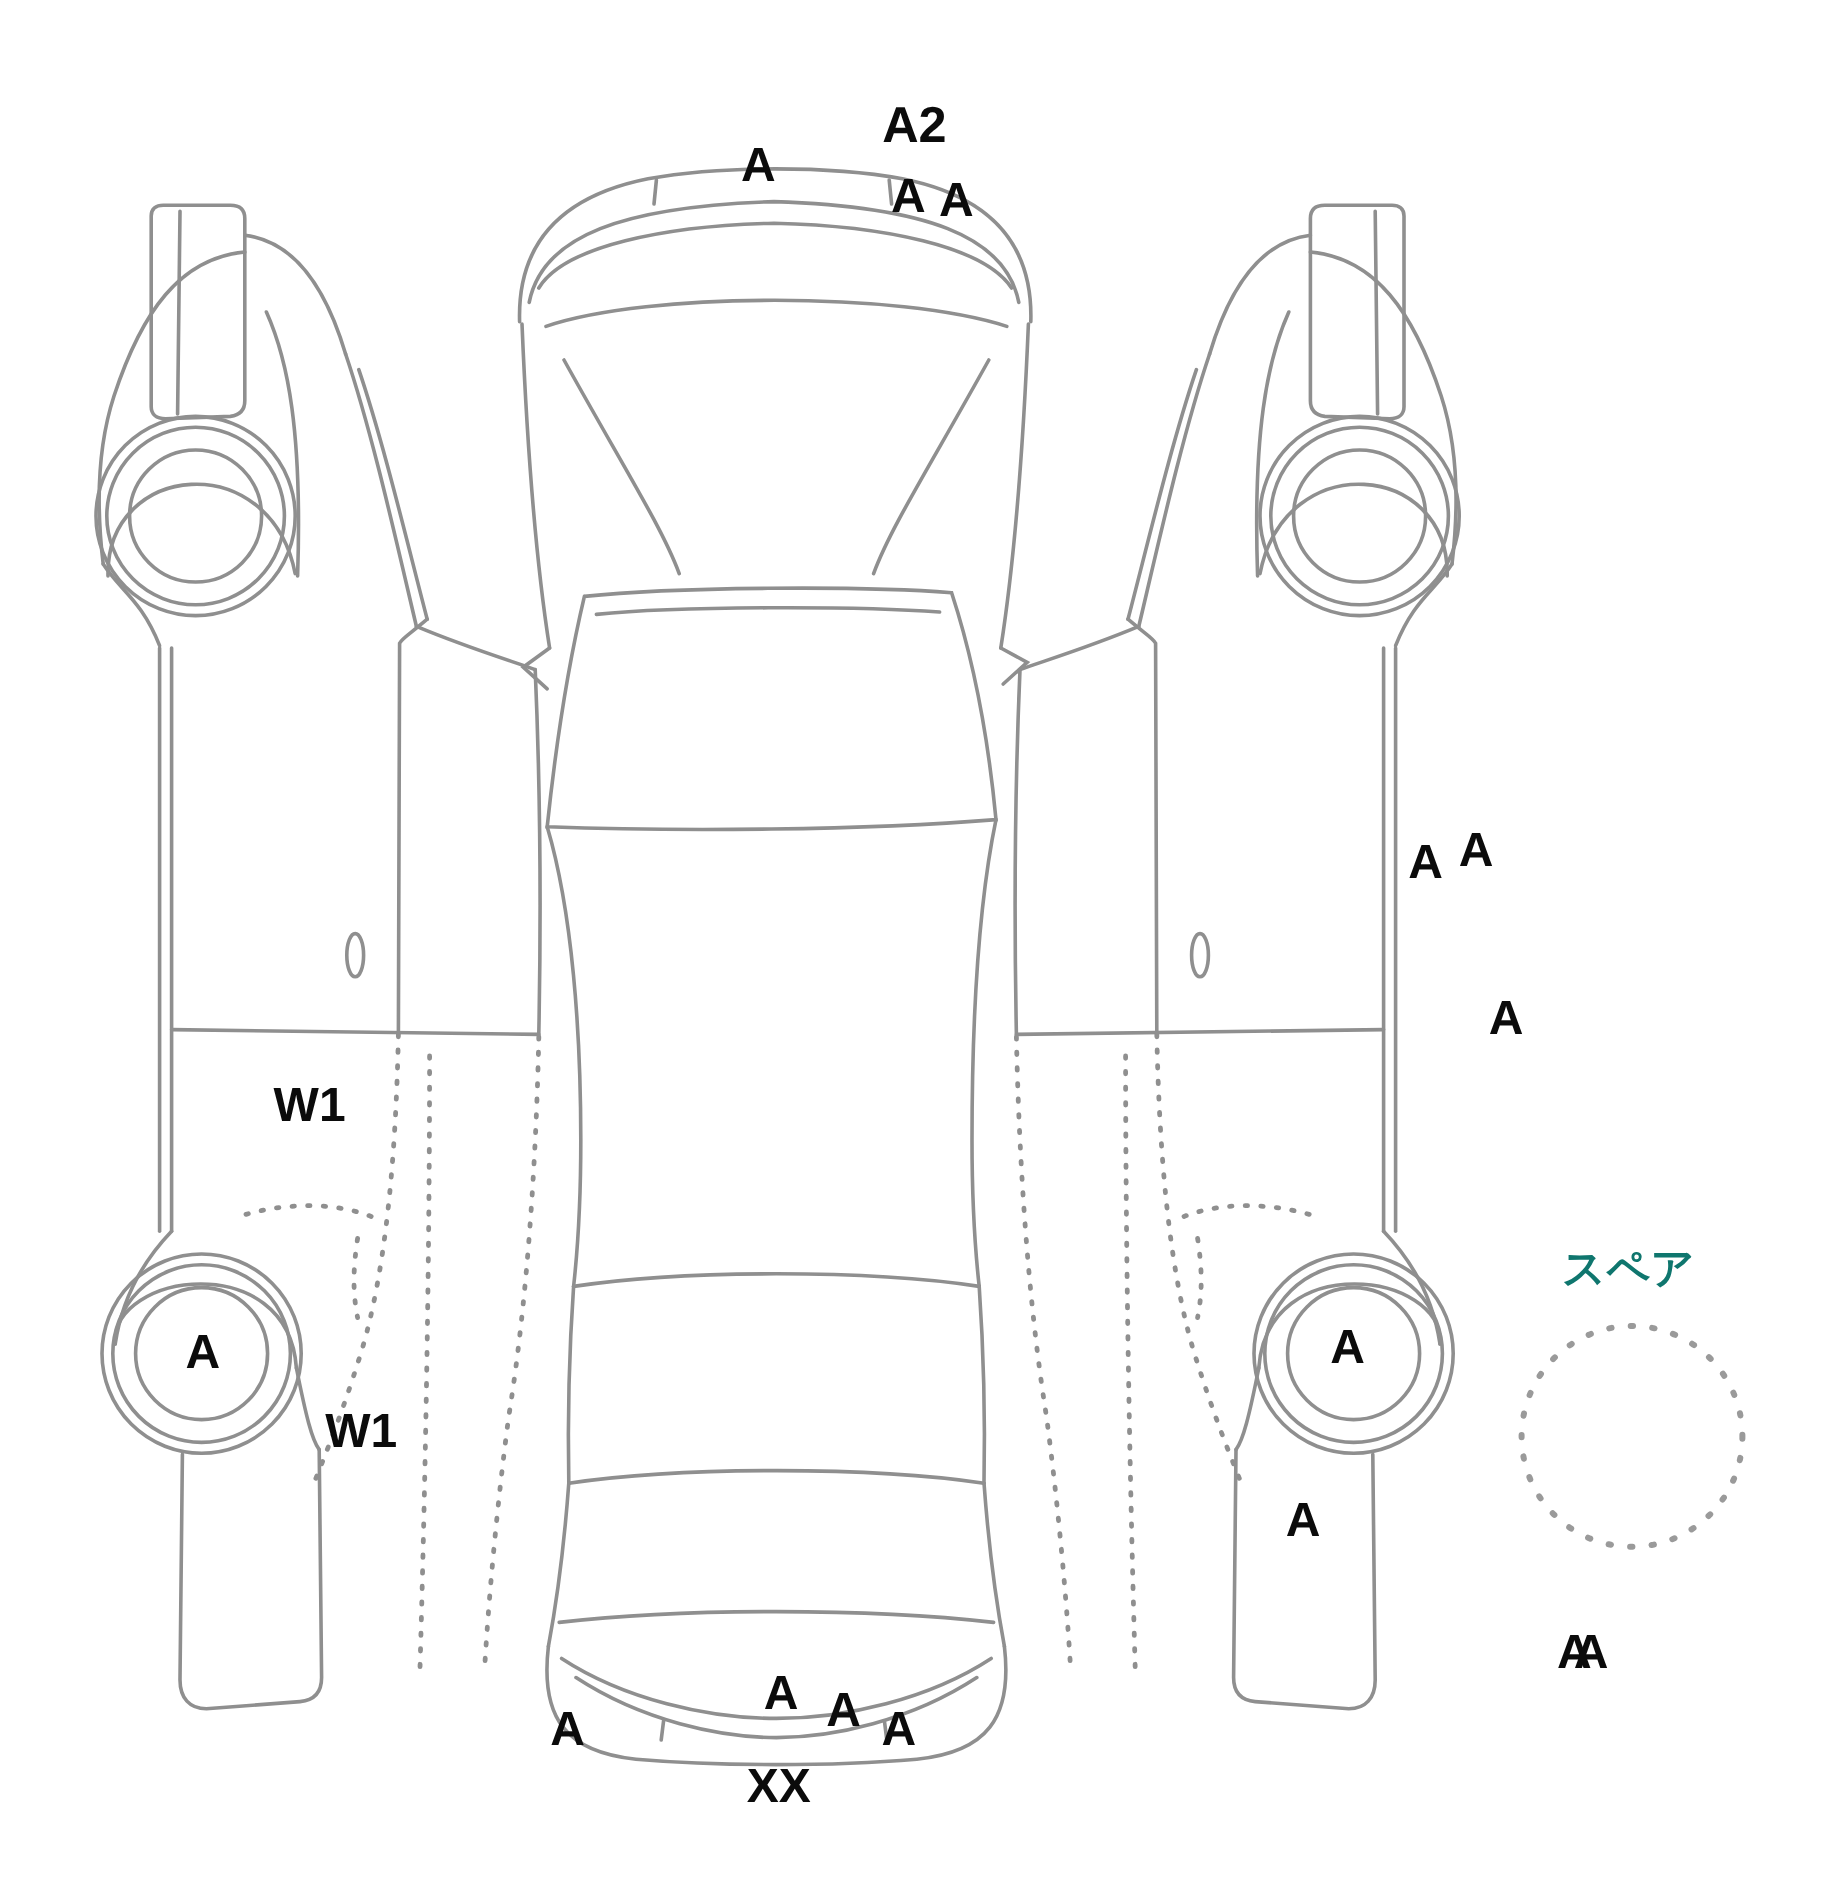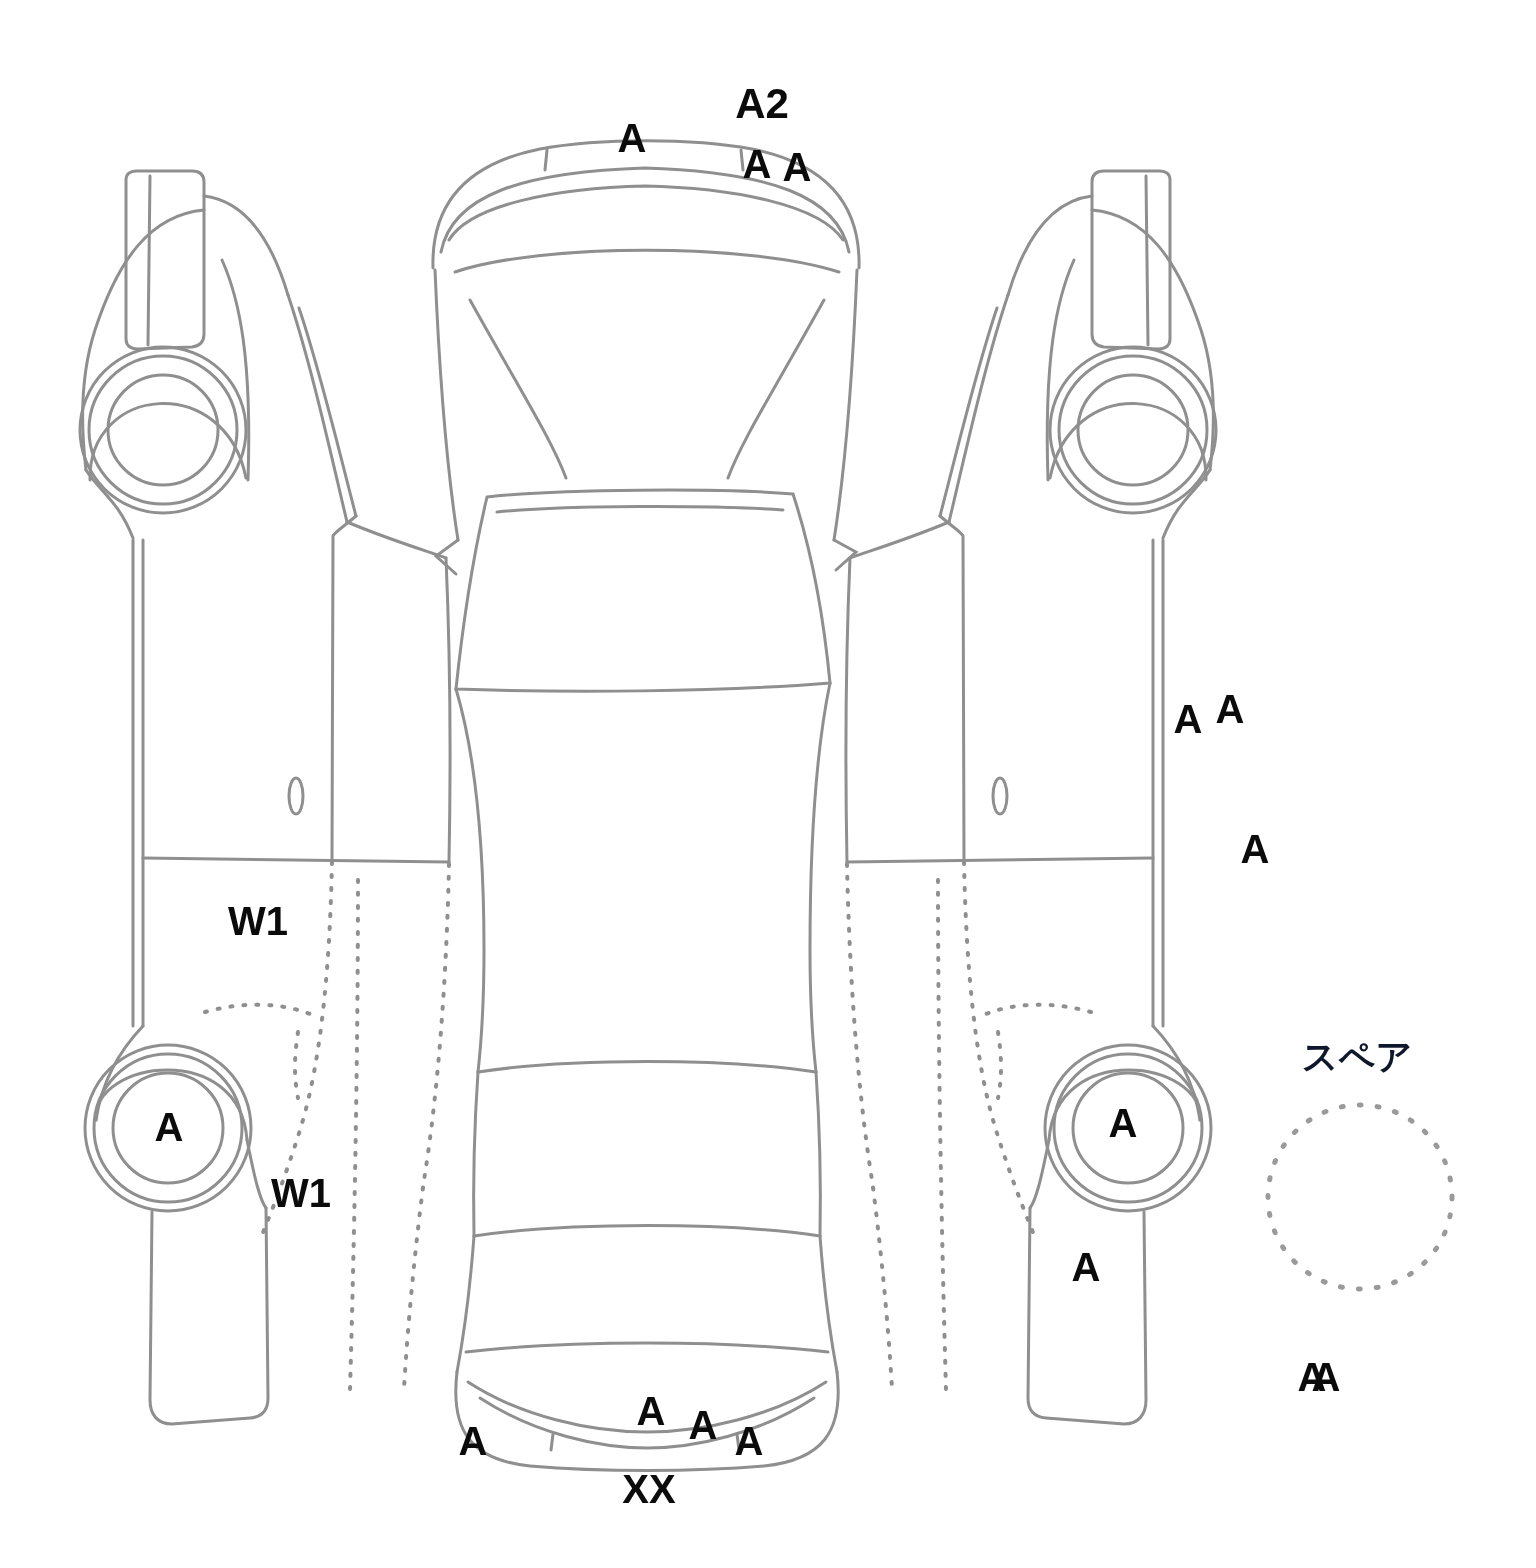--- a/index.html
+++ b/index.html
@@ -25,21 +25,21 @@
   }
   .spare-label {
     position: absolute;
     left: 1357px;
     top: 1057px;
     transform: translate(-50%, -50%);
     font-family: "Liberation Sans", sans-serif;
     font-weight: 600;
     font-size: 36px;
     line-height: 1;
-    color: #0f172a;
+    color: #0f766e;
     white-space: nowrap;
   }
 </style>
 </head>
 <body>
 
 <div class="stage">
 
   <svg width="1536" height="1568" viewBox="0 0 1536 1568">
     <defs>

